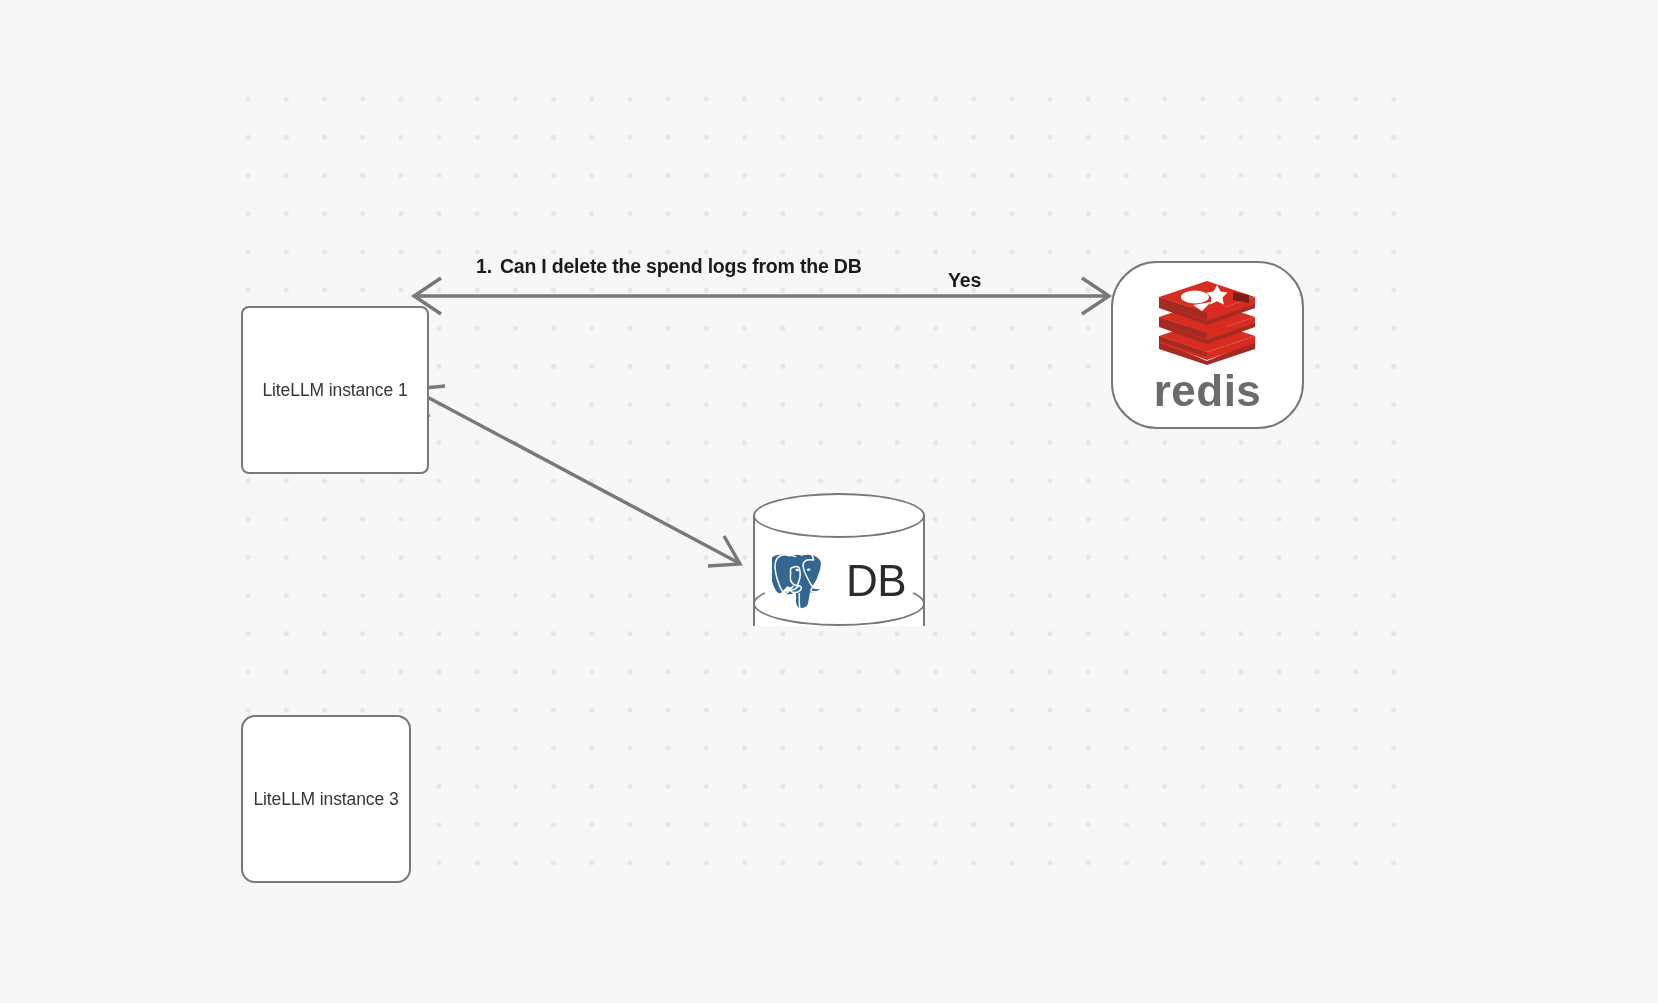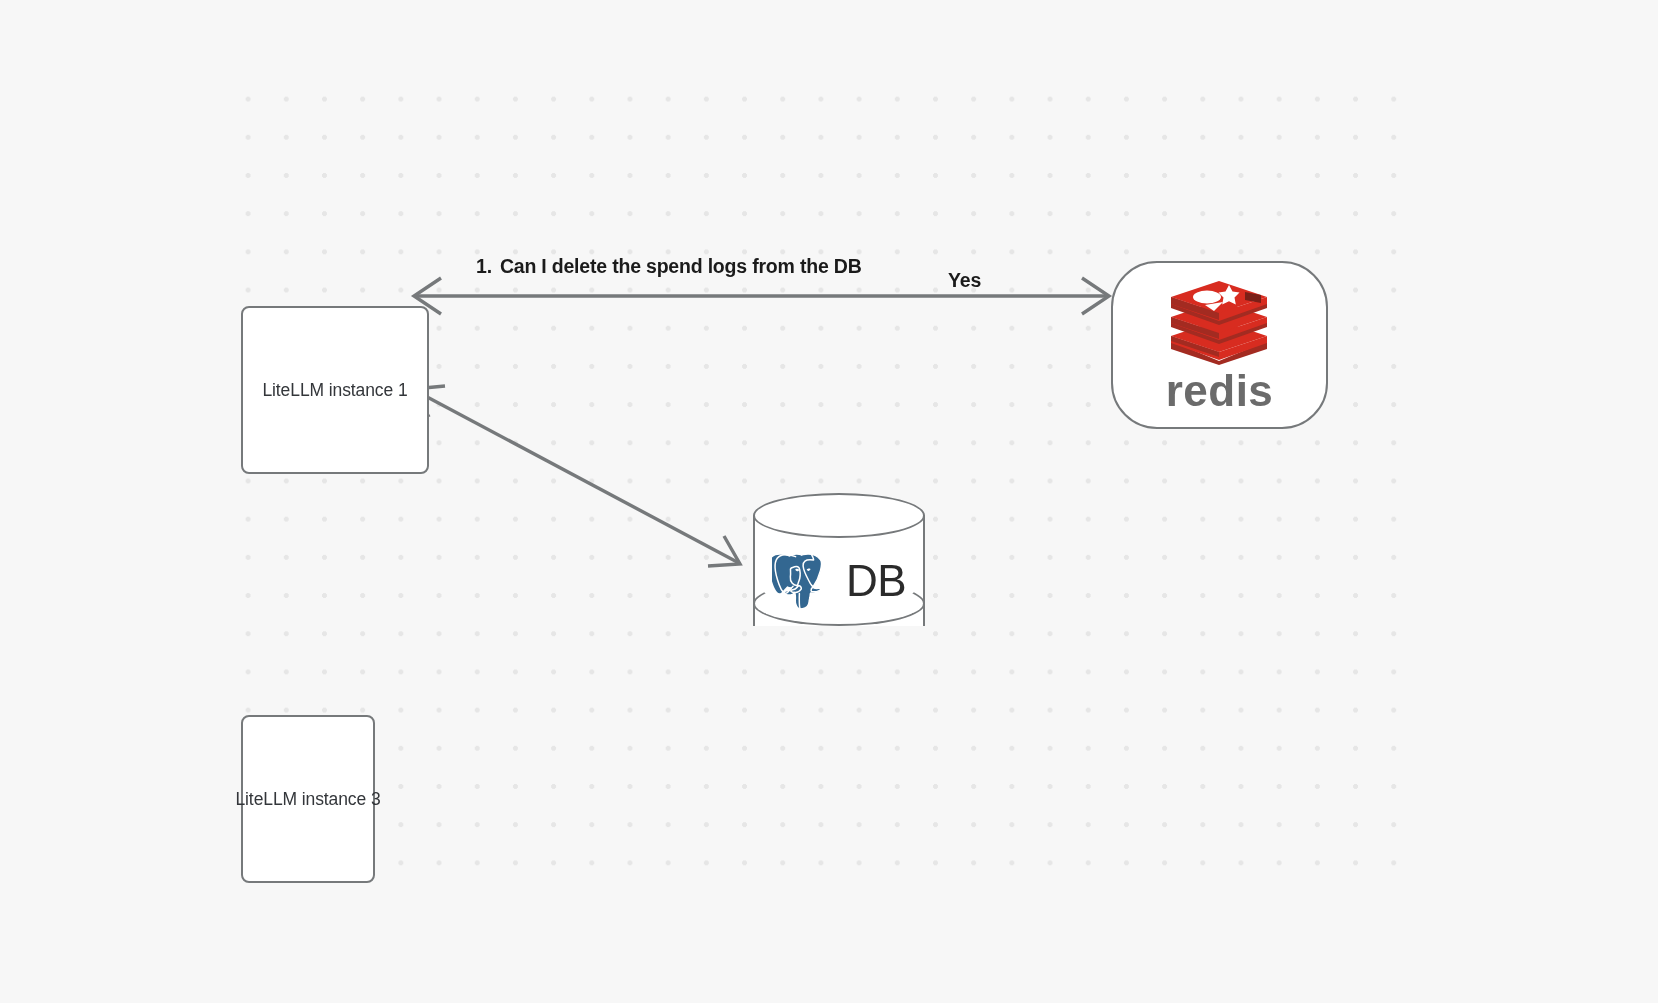--- a/index.html
+++ b/index.html
@@ -39,26 +39,26 @@
   }
   .node-label {
     font-size: 17.5px;
     color: #33363a;
     font-family: "Liberation Sans", sans-serif;
     letter-spacing: -0.1px;
     white-space: nowrap;
   }
   #box-instance-1 { left: 241px; top: 261px; width: 188px; height: 168px; margin-top: 45px; }
   #box-instance-2 { left: 241px; top: 488px; width: 170px; height: 168px; }
-  #box-instance-3 { left: 241px; top: 715px; width: 134px; height: 168px; }
+  #box-instance-3 { left: 241px; top: 715px; width: 170px; height: 168px; border-radius: 14px; }
 
   #redis-node {
     position: absolute;
     left: 1111px; top: 261px;
-    width: 217px; height: 168px;
+    width: 193px; height: 168px;
     background: #ffffff;
     border: 2.6px solid #76797b;
     border-radius: 46px;
     display: flex;
     flex-direction: column;
     align-items: center;
     justify-content: center;
   }
   #redis-logo-wrap {
     display: flex;

